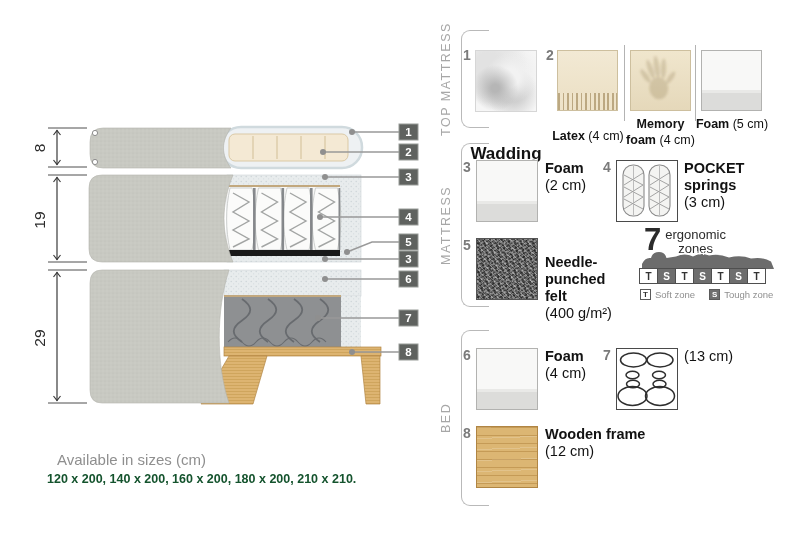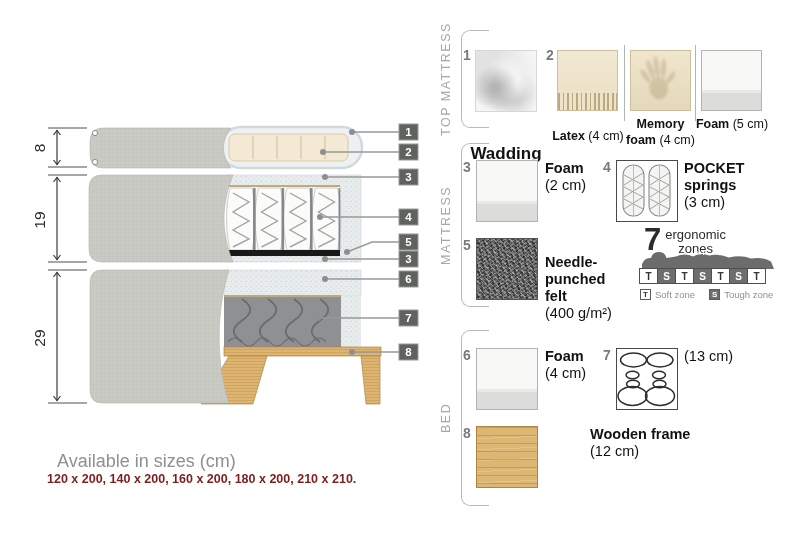--- a/index.html
+++ b/index.html
@@ -65,22 +65,22 @@
          font-size:10px;font-weight:bold;display:flex;align-items:center;justify-content:center;
          background:#fff;color:#333;}
   .zcell.s{background:#6e6e6e;color:#fff;}
   .zlegend{position:absolute;font-size:9.5px;color:#8f8f8f;display:flex;align-items:center;gap:4px;white-space:nowrap;}
   .lgbox{display:inline-flex;width:11px;height:11px;border:1px solid #5a5a5a;font-size:8px;font-weight:bold;
          align-items:center;justify-content:center;color:#333;background:#fff;box-sizing:border-box;}
   .lgbox.s{background:#6e6e6e;color:#fff;}
   .zlegend .sep{width:6px;}
 
   
-  .sizes-title{position:absolute;left:57px;top:451px;font-size:18px;color:#8f8f8f;}
-  .sizes-values{position:absolute;left:47px;top:472px;font-size:12.5px;font-weight:bold;color:#7f1d1d;}
+  .sizes-title{position:absolute;left:57px;top:451px;font-size:15px;color:#8f8f8f;}
+  .sizes-values{position:absolute;left:47px;top:472px;font-size:12.5px;font-weight:bold;color:#14532d;}
 </style>
 </head>
 <body>
 
 <div class="stage">
 
   <svg class="diagram" width="435" height="533" viewBox="0 0 435 533">
     <defs>
       <pattern id="fab" width="4" height="4" patternUnits="userSpaceOnUse">
         <rect width="4" height="4" fill="#c8c9c2"></rect>
@@ -373,21 +373,21 @@
         <ellipse cx="43" cy="47" rx="14.5" ry="9.5"></ellipse>
       </g>
     </svg>
   </div>
   <div class="lbl" style="left:684px;top:348px;width:90px;">
     <span class="d">(13 cm)</span>
   </div>
 
   <span class="num" style="left:463px;top:425px;">8</span>
   <div class="thumb t-wood" style="left:476px;top:426px;"></div>
-  <div class="lbl" style="left:545px;top:426px;width:130px;margin-left:45px;">
+  <div class="lbl" style="left:545px;top:426px;width:130px;">
     <span class="b">Wooden frame</span>
     <span class="d">(12 cm)</span>
   </div>
 
   <div class="sizes-title">Available in sizes (cm)</div>
   <div class="sizes-values">120 x 200, 140 x 200, 160 x 200, 180 x 200, 210 x 210.</div>
 
 </div>
 
 </body></html>

